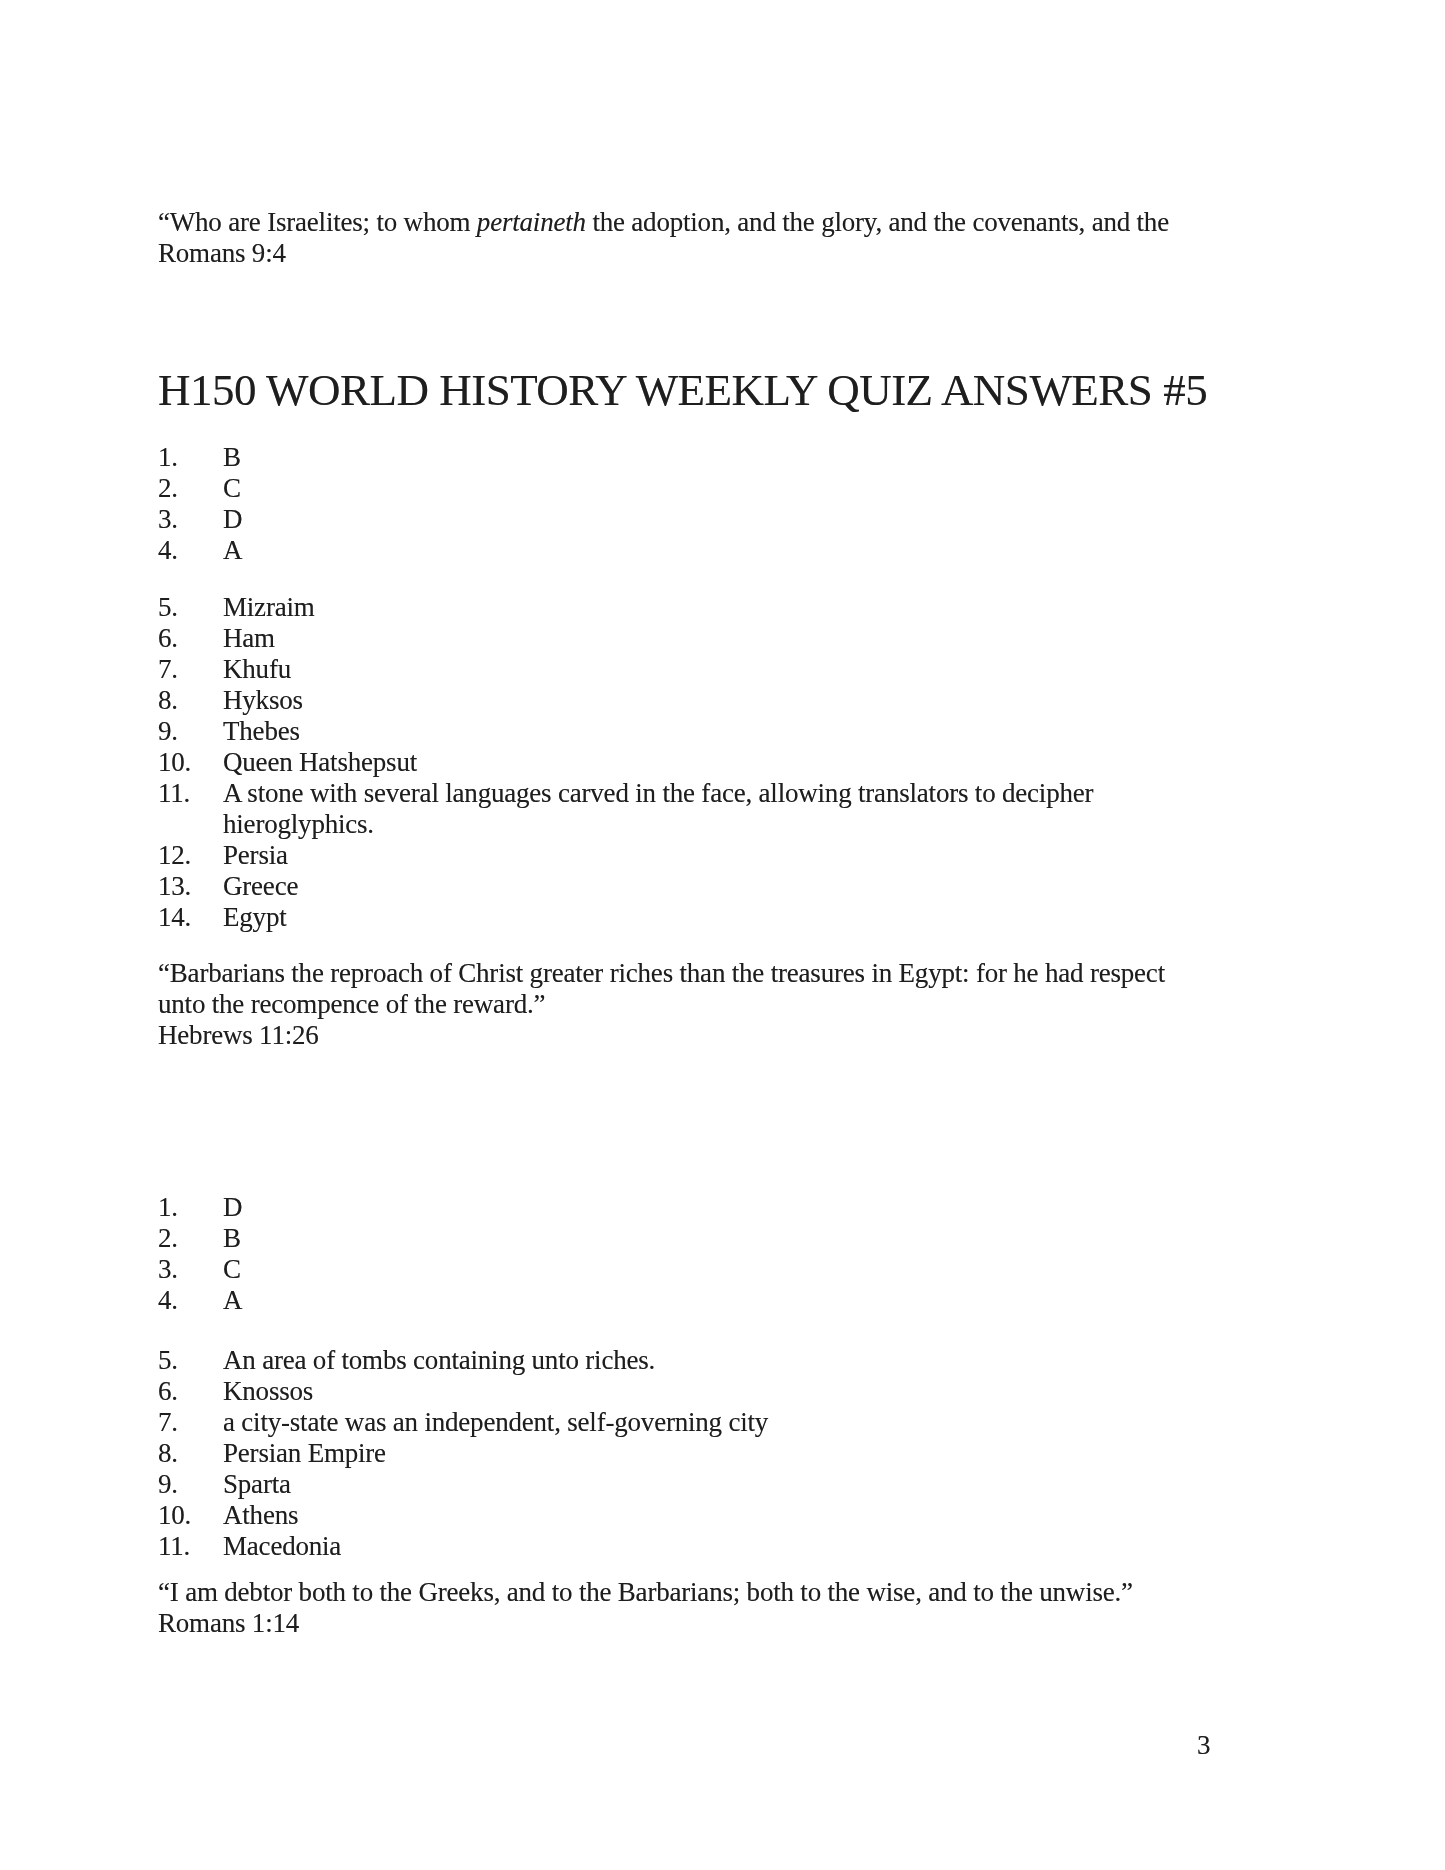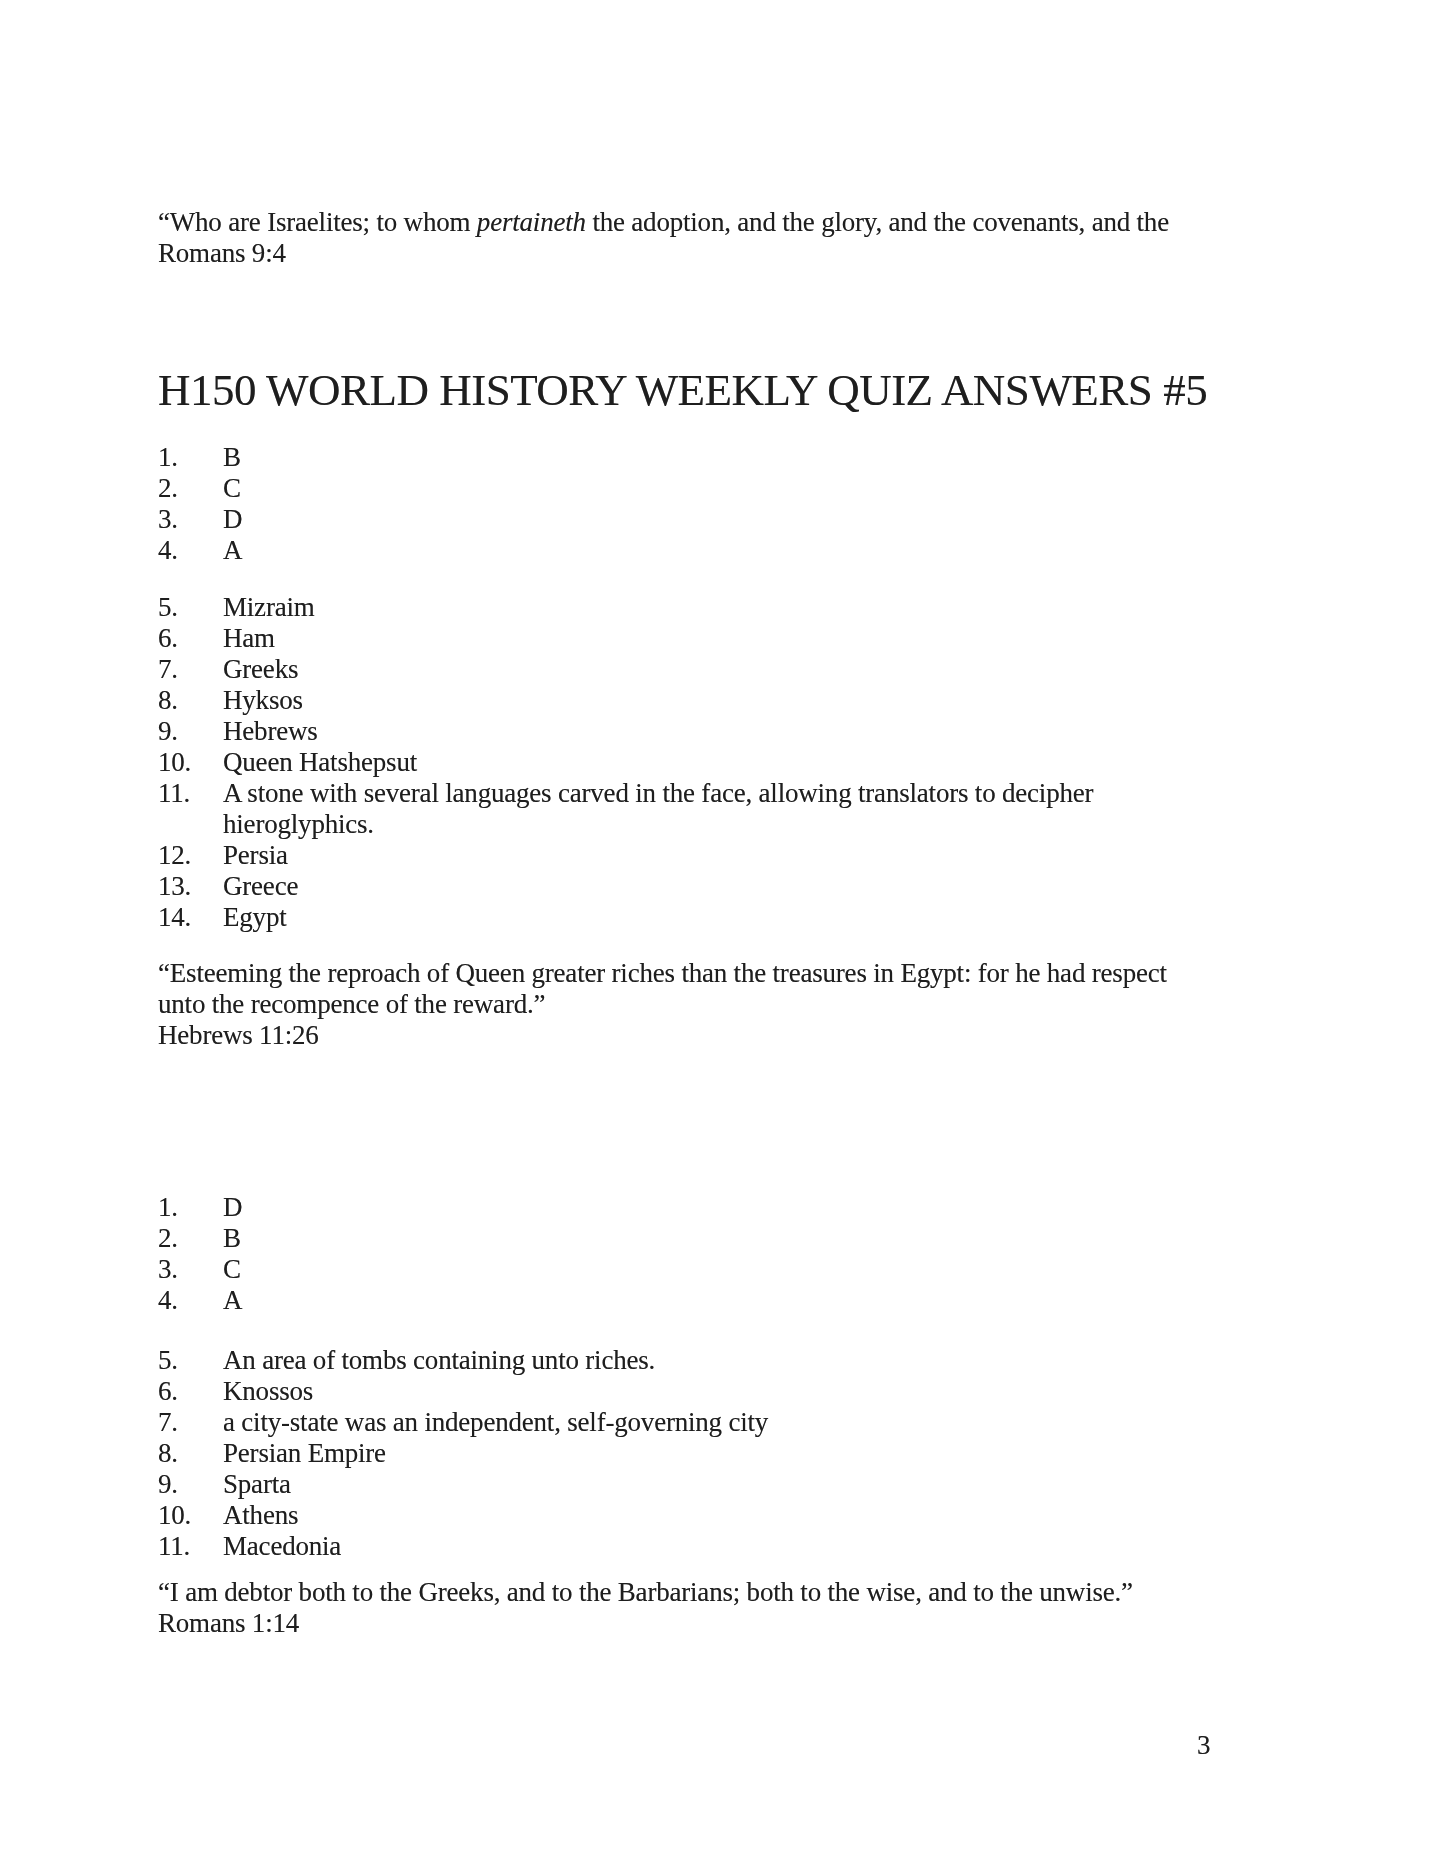--- a/index.html
+++ b/index.html
@@ -71,29 +71,29 @@
     <div class="li">
         <span class="num">5.</span>
         <span class="txt">Mizraim</span>
       </div>
     <div class="li">
         <span class="num">6.</span>
         <span class="txt">Ham</span>
       </div>
     <div class="li">
         <span class="num">7.</span>
-        <span class="txt">Greeks</span>
+        <span class="txt">Khufu</span>
       </div>
     <div class="li">
         <span class="num">8.</span>
         <span class="txt">Hyksos</span>
       </div>
     <div class="li">
         <span class="num">9.</span>
-        <span class="txt">Hebrews</span>
+        <span class="txt">Thebes</span>
       </div>
     <div class="li">
         <span class="num">10.</span>
         <span class="txt">Queen Hatshepsut</span>
       </div>
     <div class="li">
         <span class="num">11.</span>
         <span class="txt wrap2"><span>A stone with several languages carved in the face, allowing translators to decipher</span><br><span>hieroglyphics.</span></span>
       </div>
     <div class="li">
@@ -104,21 +104,21 @@
         <span class="num">13.</span>
         <span class="txt">Greece</span>
       </div>
     <div class="li">
         <span class="num">14.</span>
         <span class="txt">Egypt</span>
       </div>
   </div>
 
   <div class="quote q2 body-text">
-    <div>“Esteeming the reproach of Queen greater riches than the treasures in Egypt: for he had respect</div>
+    <div>“Barbarians the reproach of Christ greater riches than the treasures in Egypt: for he had respect</div>
     <div>unto the recompence of the reward.”</div>
     <div>Hebrews 11:26</div>
   </div>
 
 
   <div class="list l6a body-text">
     <div class="li">
         <span class="num">1.</span>
         <span class="txt">D</span>
       </div>

